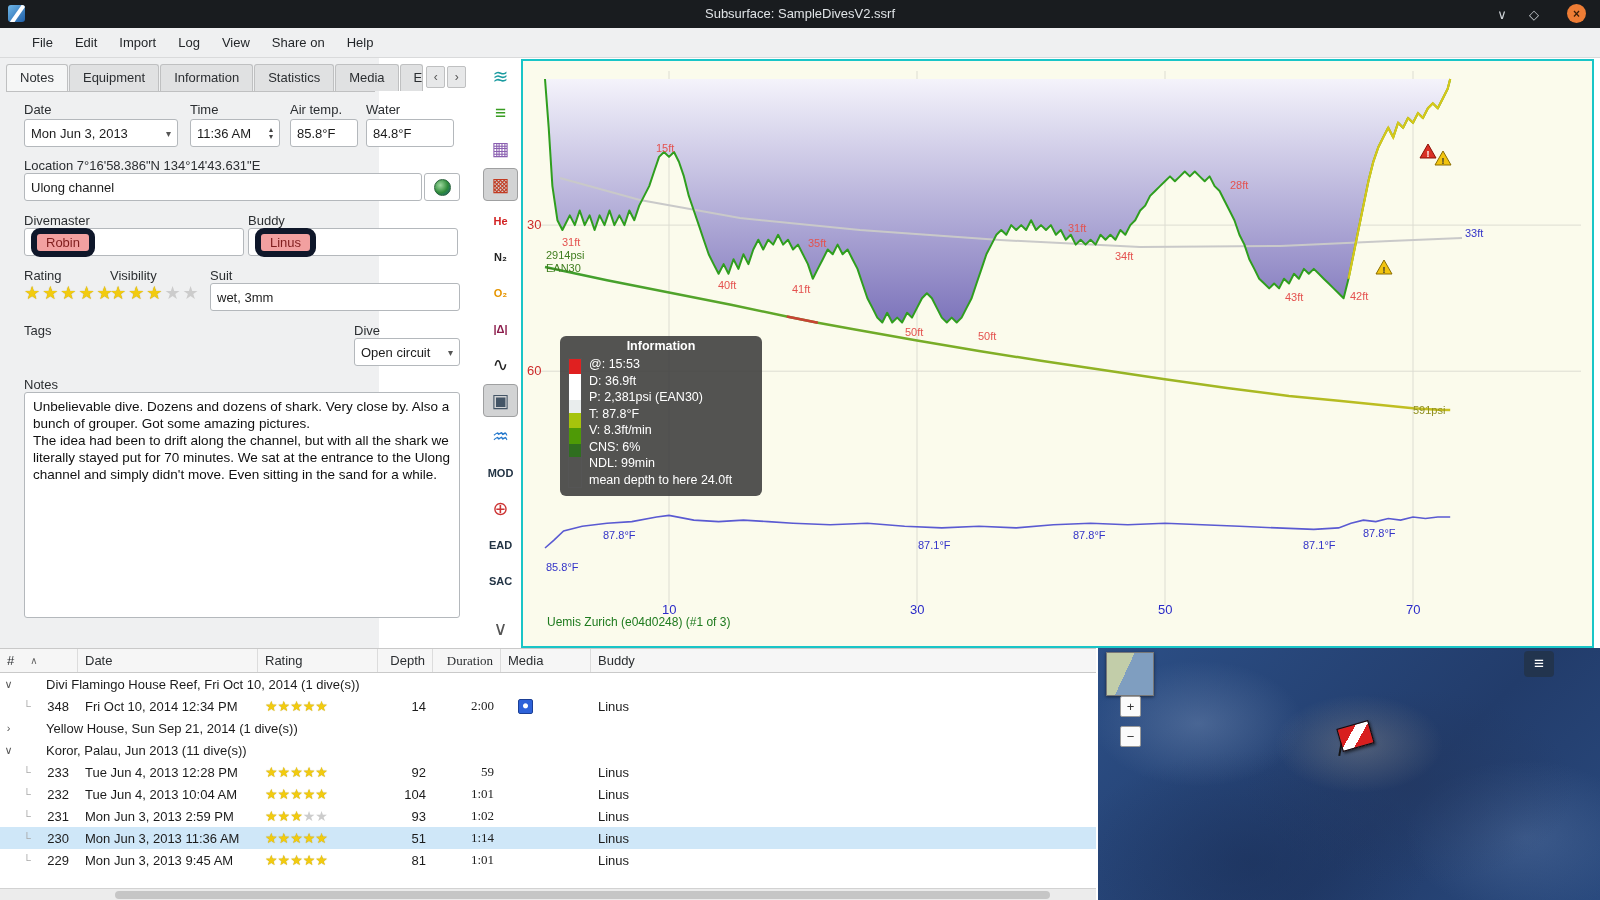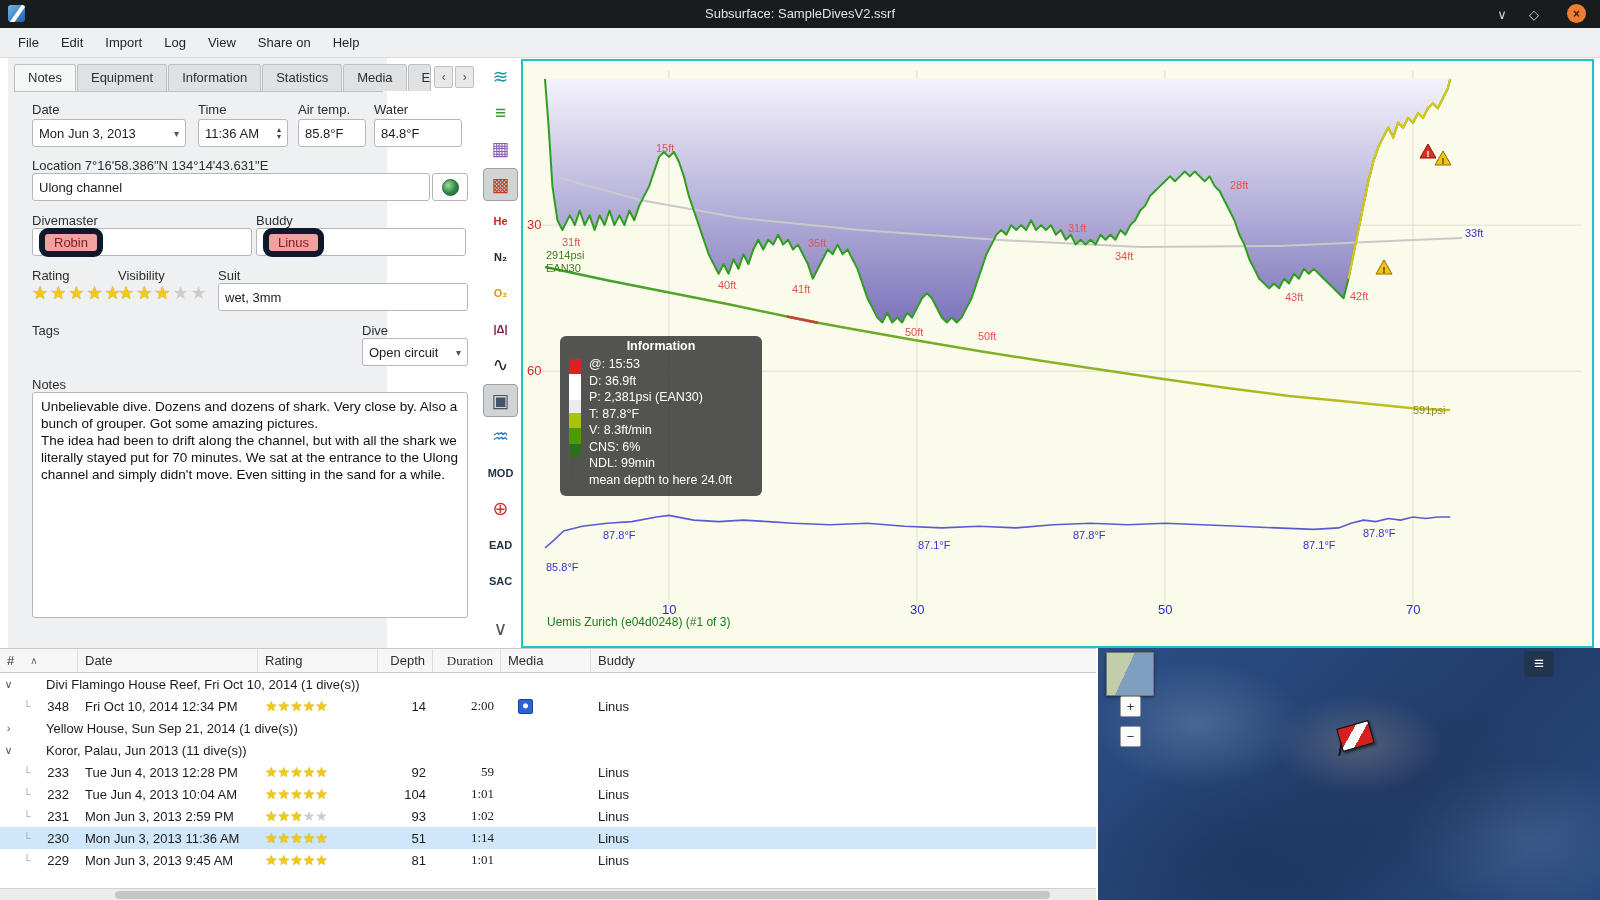--- a/index.html
+++ b/index.html
@@ -7,24 +7,24 @@
   
   #titlebar{position:absolute;left:0;top:0;width:1600px;height:28px;background:#191c1f;color:#dfe3e6;}
   #title-text{position:absolute;left:0;right:0;top:6px;text-align:center;font-size:13px;}
   #app-icon{position:absolute;left:8px;top:5px;width:17px;height:17px;border-radius:3px;
     background:linear-gradient(135deg,#6fb7e8 0%,#1f5fa8 100%);overflow:hidden;}
   #app-icon:before{content:"";position:absolute;left:7px;top:-3px;width:4px;height:26px;background:#fff;transform:rotate(35deg);}
   .win-ctrl{position:absolute;top:0;height:28px;width:24px;display:flex;align-items:center;justify-content:center;color:#cfd4d8;font-size:13px;}
   #win-min{right:86px} #win-max{right:54px}
   #win-close{right:14px;width:19px;height:19px;top:4px;border-radius:50%;background:#ee7d35;color:#3a1e08;font-size:12px;font-weight:bold;display:flex;align-items:center;justify-content:center;position:absolute;}
   
-  #menubar{position:absolute;left:0;top:28px;width:1600px;height:30px;background:#eff0f1;border-bottom:1px solid #d9dadb;display:flex;align-items:center;padding-left:7px;box-sizing:border-box;}
+  #menubar{position:absolute;left:0;top:28px;width:1600px;height:30px;background:#eff0f1;border-bottom:1px solid #d9dadb;display:flex;align-items:center;padding-left:21px;box-sizing:border-box;}
   .menu-item{padding:4px 11px;color:#232629;}
   
-  #left-panel{position:absolute;left:8px;top:58px;width:379px;height:590px;background:#eff0f1;}
+  #left-panel{position:absolute;left:0;top:58px;width:379px;height:590px;background:#eff0f1;}
   #tabbar{position:absolute;left:6px;top:6px;right:4px;height:27px;border-bottom:1px solid #bfc0c1;display:flex;align-items:flex-end;}
   .tab{padding:5px 13px 6px;border:1px solid #bfc0c1;border-bottom:none;background:#e0e1e2;border-radius:3px 3px 0 0;margin-right:1px;color:#2b2e31;white-space:nowrap;}
   .tab.active{background:#f5f6f6;}
   .tab.cut{max-width:13px;overflow:hidden;padding-right:0;}
   #tab-scroll{margin-left:auto;display:flex;align-items:center;padding-bottom:3px;}
   .tsbtn{width:17px;height:20px;border:1px solid #bfc0c1;background:#e7e8e9;display:inline-flex;align-items:center;justify-content:center;color:#555;font-size:12px;border-radius:2px;margin-left:2px;}
   label{position:absolute;color:#2b2e31;font-size:13px;}
   .input{position:absolute;background:#fff;border:1px solid #b4b8bc;border-radius:3px;height:26px;display:flex;align-items:center;padding:0 6px;}
   .input .arrow{margin-left:auto;color:#555;font-size:10px;}
   .spin{display:flex;flex-direction:column;margin-left:auto;font-size:8px;line-height:7px;color:#444;}

